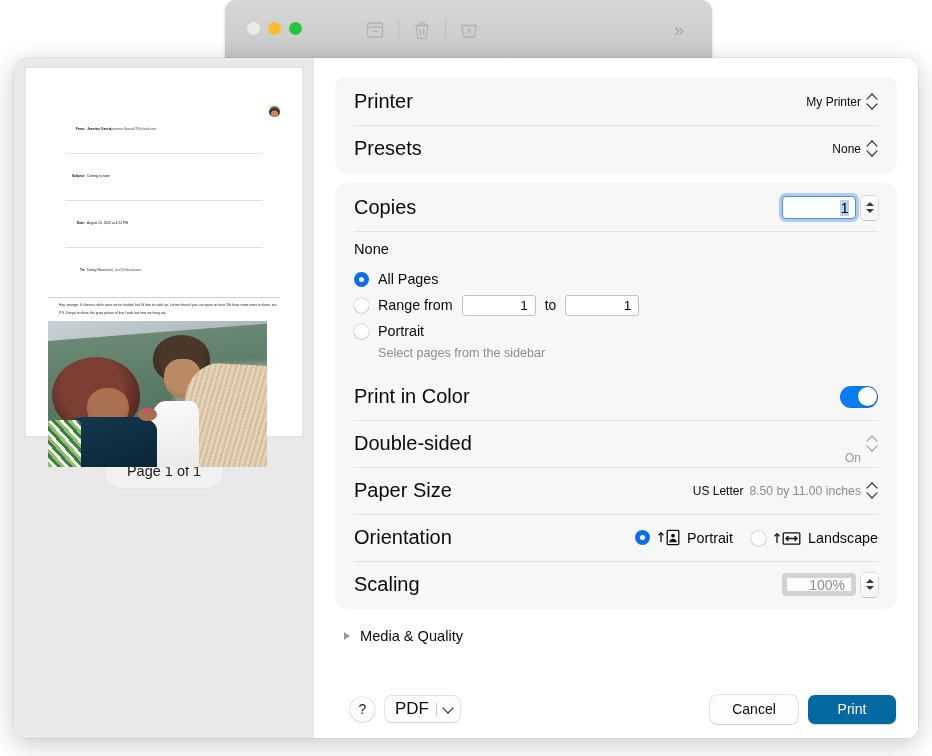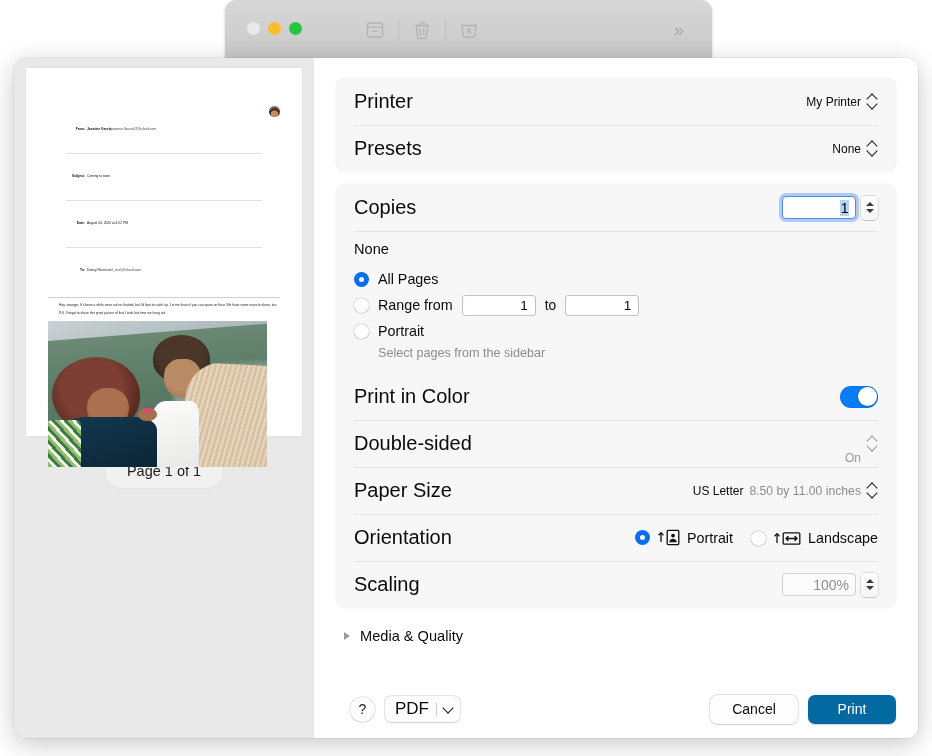--- a/index.html
+++ b/index.html
@@ -162,21 +162,21 @@
     border-left: 1.6px solid #1d1d1d; border-top: 1.6px solid #1d1d1d;
   }
   .chev-ud::before { top: 2px; transform: rotate(45deg); }
   .chev-ud::after  { bottom: 2px; transform: rotate(-135deg); }
   .chev-ud.dim::before, .chev-ud.dim::after { border-color: #9a9a9a; }
 
   
   .copies-field-wrap { display: flex; align-items: center; gap: 5px; }
   .num-field {
     width: 74px; height: 23px; border-radius: 4px;
-    background: #ffffff; border: 1px solid #0ea5e9;
+    background: #ffffff; border: 5px solid #0ea5e9;
     display: flex; align-items: center; justify-content: flex-end;
     padding-right: 6px; font-size: 14px; color: #000;
   }
   .num-field.focused {
     border: 1px solid #4d8ee8;
     box-shadow: 0 0 0 3px rgba(58,130,240,0.38);
   }
   .num-field .sel { background: #b5d3f5; padding: 0 0.5px; }
   .num-field.dim { color: #8e8e8e; border-color: #d2d2d2; background:#fbfbfb; }
   .stepper {

